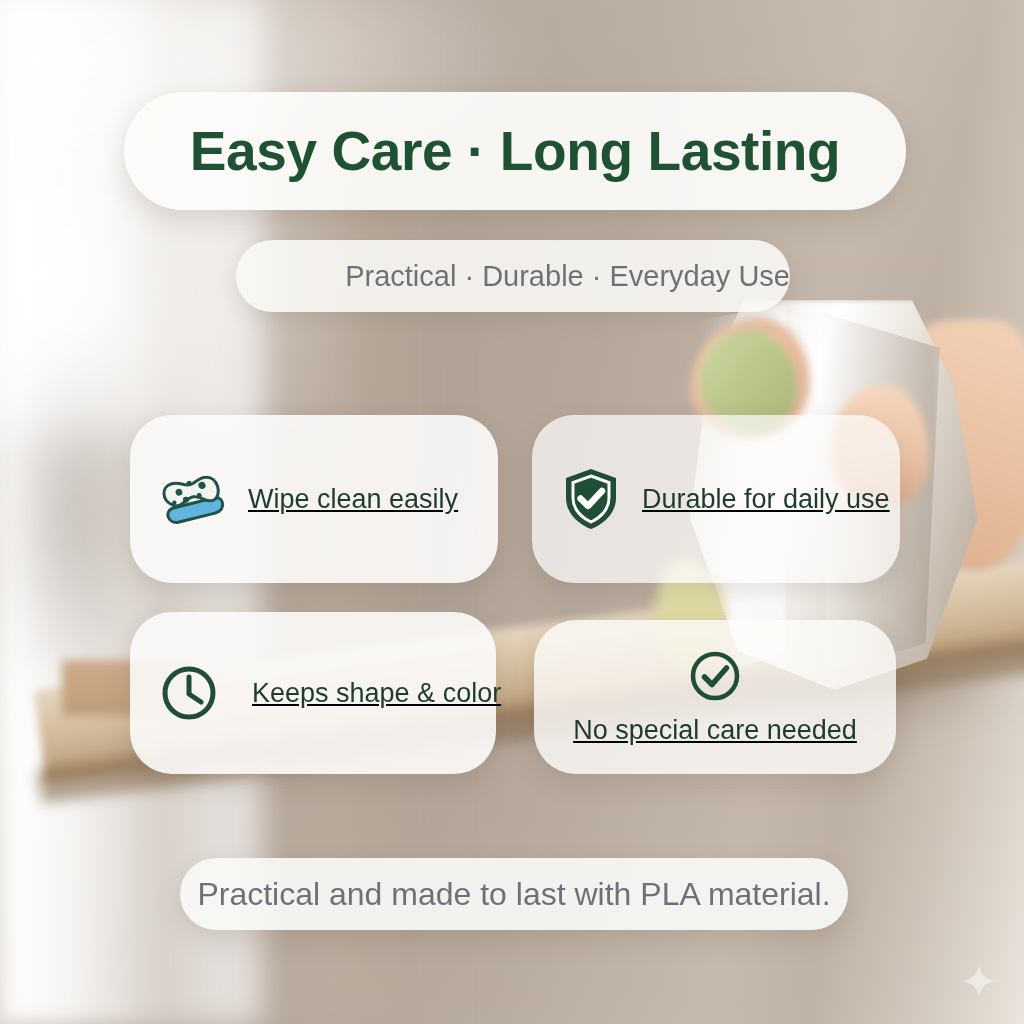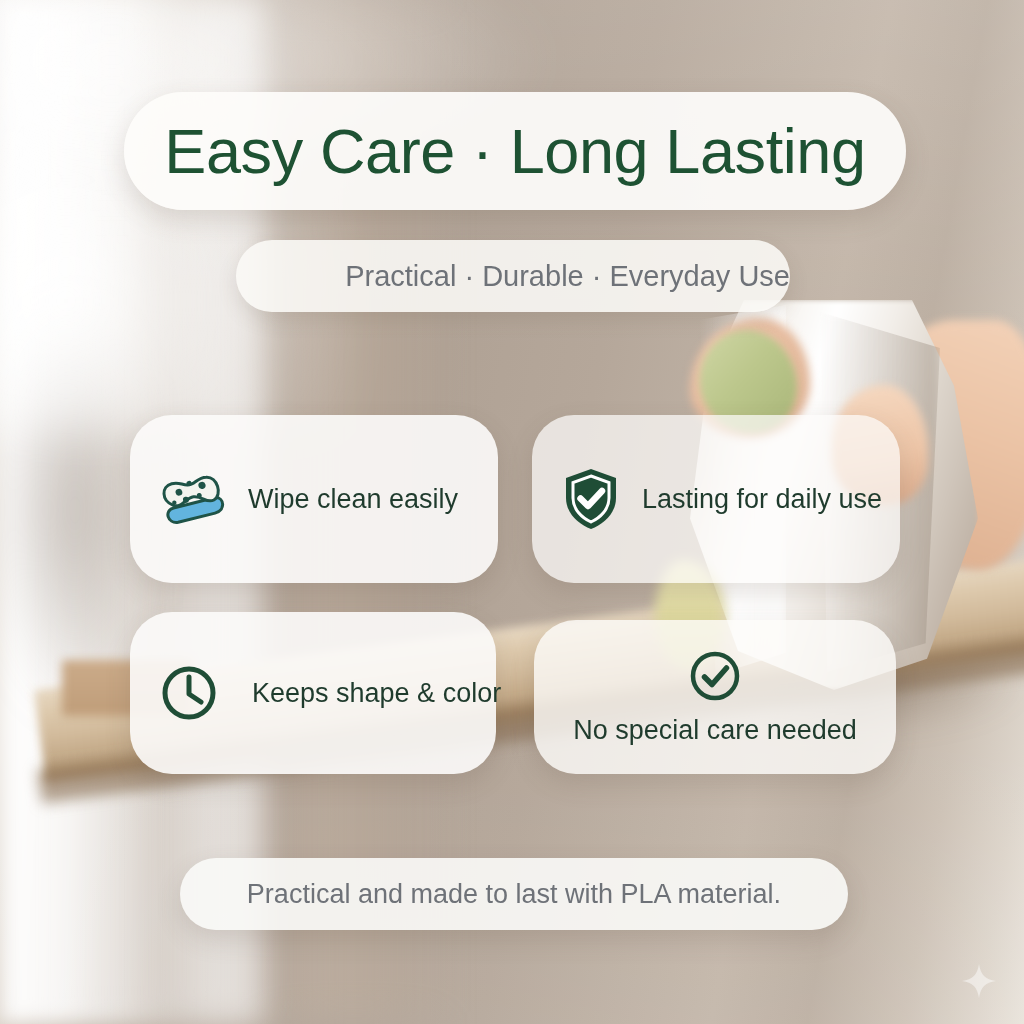--- a/index.html
+++ b/index.html
@@ -238,22 +238,22 @@
     width: 782px;
     height: 118px;
     border-radius: 59px;
     display: flex;
     align-items: center;
     justify-content: center;
     background: rgba(253,252,250,0.93);
   }
   #title-text {
     color: #1e5233;
-    font-size: 63px;
-    font-weight: normal;
+    font-size: 55px;
+    font-weight: bold;
     letter-spacing: -0.4px;
     white-space: nowrap;
   }
 
   
   #subtitle-pill {
     left: 236px;
     top: 240px;
     width: 554px;
     height: 72px;
@@ -268,20 +268,21 @@
     color: #6e7278;
     font-size: 29px;
     white-space: nowrap;
   }
 
   
   .card {
     border-radius: 42px;
     display: flex;
     align-items: center;
+    text-decoration: underline;
   }
   .card.row {
     flex-direction: row;
     padding-left: 30px;
   }
   .card.stack {
     flex-direction: column;
     justify-content: center;
     padding: 0 9px;
   }
@@ -313,21 +314,21 @@
     width: 668px;
     height: 72px;
     border-radius: 36px;
     display: flex;
     align-items: center;
     justify-content: center;
     background: rgba(250,249,247,0.90);
   }
   #footer-text {
     color: #6e7278;
-    font-size: 27px;
+    font-size: 32px;
     white-space: nowrap;
   }
 
   
   #sparkle {
     position: absolute;
     right: 28px;
     bottom: 26px;
     width: 34px;
     height: 34px;
@@ -396,21 +397,21 @@
     </div>
 
     <div class="card row" id="card-durable">
       <span class="card-icon">
         <svg width="58" height="64" viewBox="0 0 58 64" aria-hidden="true">
           <path d="M29 2 L54 11 V31 C54 46 42 57 29 62 C16 57 4 46 4 31 V11 Z" fill="#1f4d36"></path>
           <path d="M29 9 L47 15.5 V31 C47 42.5 38 51 29 55 C20 51 11 42.5 11 31 V15.5 Z" fill="none" stroke="#ffffff" stroke-width="3"></path>
           <path d="M18.5 31.5 L26 39 L40 24" fill="none" stroke="#ffffff" stroke-width="6.5" stroke-linecap="round" stroke-linejoin="round"></path>
         </svg>
       </span>
-      <span class="card-label">Lasting for daily use</span>
+      <span class="card-label">Durable for daily use</span>
     </div>
 
     <div class="card row" id="card-shape">
       <span class="card-icon">
         <svg width="58" height="58" viewBox="0 0 58 58" aria-hidden="true">
           <circle cx="29" cy="29" r="24" fill="none" stroke="#1f4d36" stroke-width="5"></circle>
           <path d="M29 13 V30 L41 38" fill="none" stroke="#1f4d36" stroke-width="5" stroke-linecap="round" stroke-linejoin="round"></path>
         </svg>
       </span>
       <span class="card-label">Keeps shape &amp; color</span>

